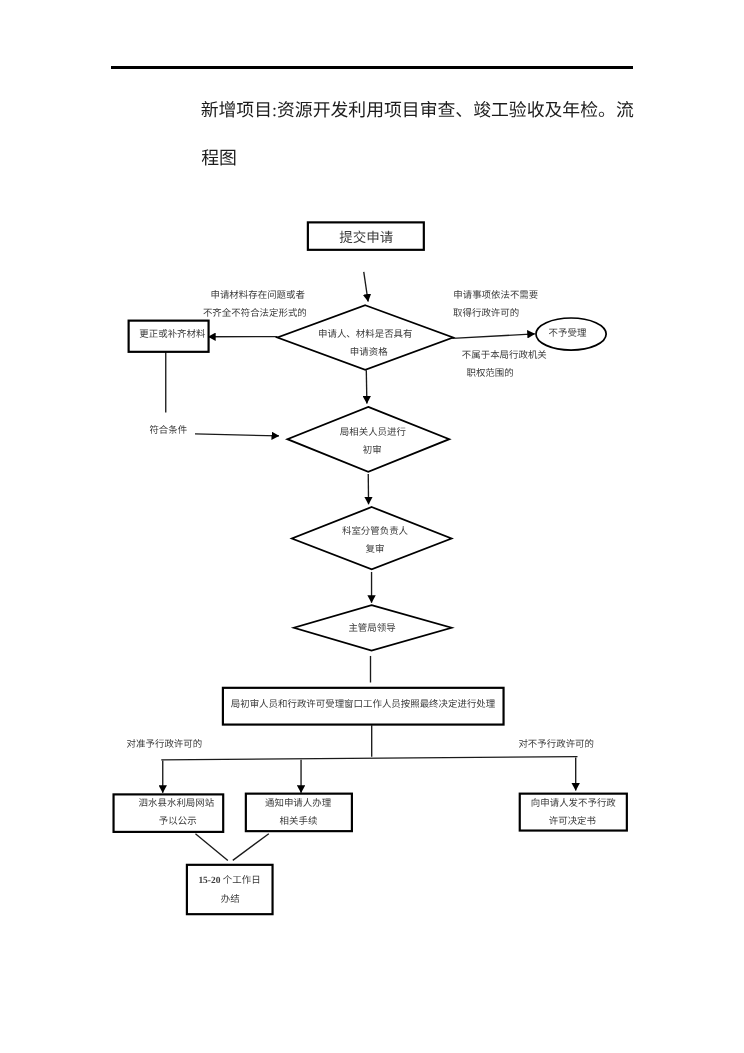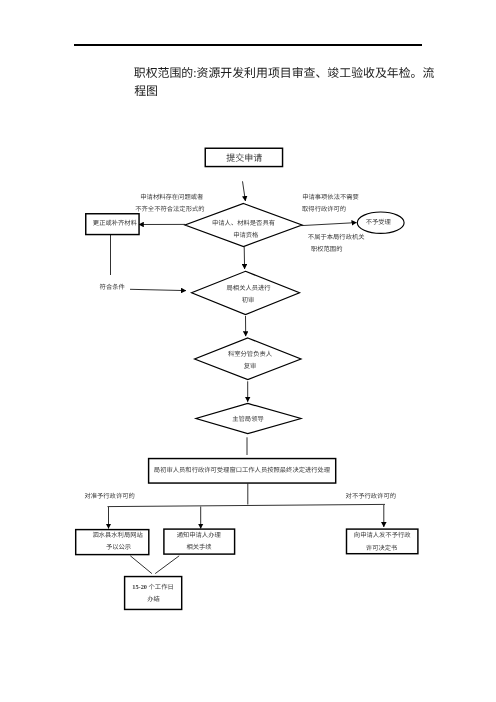--- a/index.html
+++ b/index.html
@@ -19,22 +19,22 @@
   .bigtext{font-size:9px;}
   .bold{font-weight:bold;}
   .edgetext{font-size:6.3px;fill:#555;}
 </style>
 </head>
 <body>
 
 <div id="page">
   <div class="rule" style="left:74px;top:44.4px;width:348.3px;height:1.3px;"></div>
 
-  <div class="title" style="left:133.8px;top:68px;">职权范围的:资源开发利用项目审查、竣工验收及年检。流</div>
-  <div class="title" style="left:134.2px;top:87px;font-family:Liberation Mono, monospace;">程图</div>
+  <div class="title" style="left:133.8px;top:68px;">新增项目:资源开发利用项目审查、竣工验收及年检。流</div>
+  <div class="title" style="left:134.2px;top:100px;">程图</div>
 
   <svg id="flow" viewBox="0 0 496 702">
     <defs>
       <marker id="ah" markerWidth="5.2" markerHeight="5.6" refX="5.0" refY="2.8" orient="auto" markerUnits="userSpaceOnUse">
         <path d="M0,0 L5.2,2.8 L0,5.6 z" fill="#000"></path>
       </marker>
     </defs>
 
     <g>
       <path class="link" marker-end="url(#ah)" d="M242.5,181.3 L245.4,201"></path>

